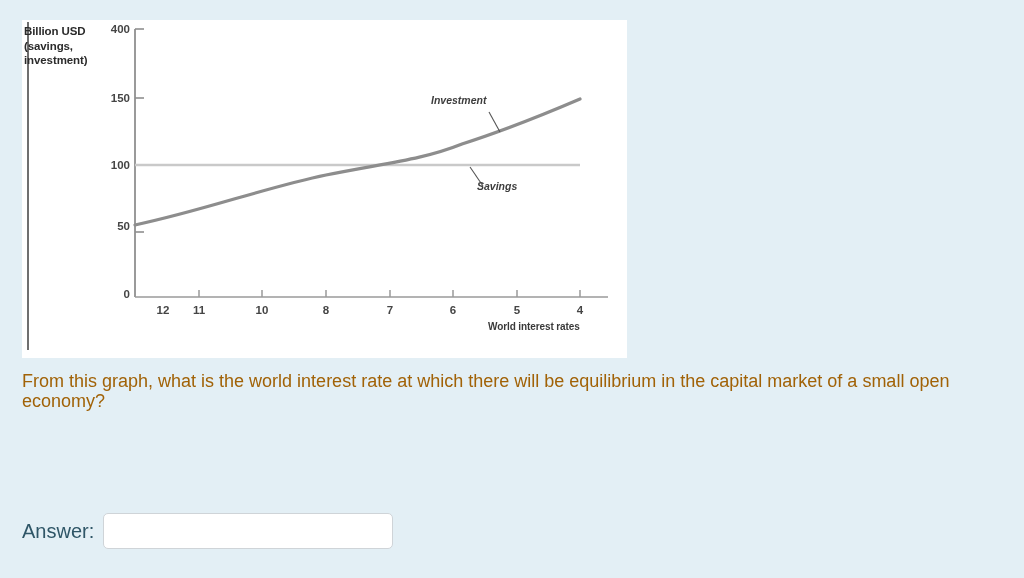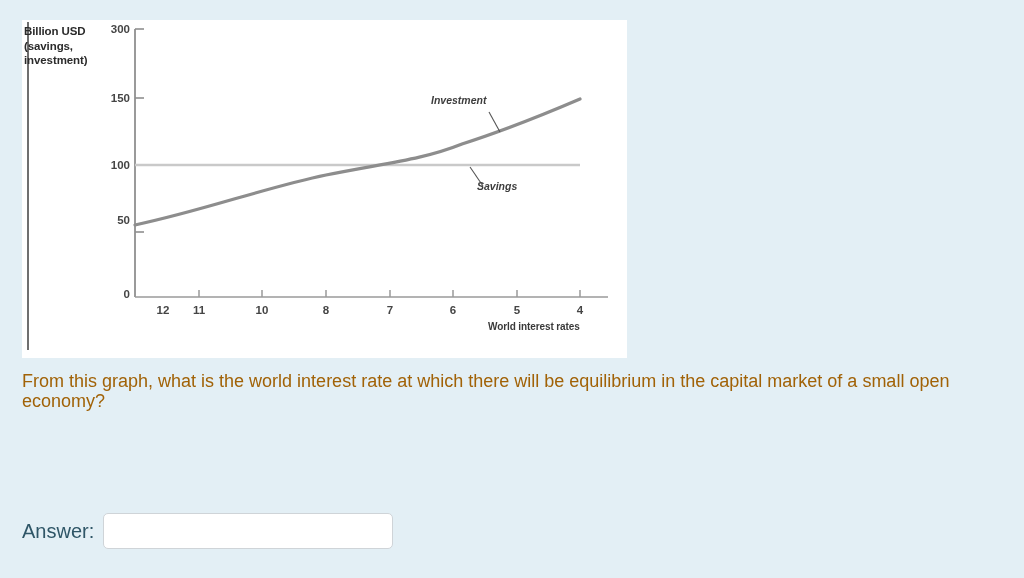--- a/index.html
+++ b/index.html
@@ -144,24 +144,24 @@
   <div id="scan-margin-line"></div>
 
   <div id="chart">
 
     <div id="y-axis-title">
       <div>Billion USD</div>
       <div>(savings,</div>
       <div>investment)</div>
     </div>
 
-    <div class="ytick-label" style="left:74px; top:3px;">300</div>
+    <div class="ytick-label" style="left:74px; top:3px;">400</div>
     <div class="ytick-label" style="left:74px; top:72px;">150</div>
     <div class="ytick-label" style="left:74px; top:139px;">100</div>
-    <div class="ytick-label" style="left:74px; top:194px;">50</div>
+    <div class="ytick-label" style="left:74px; top:200px;">50</div>
     <div class="ytick-label" style="left:74px; top:268px;">0</div>
 
     <div class="xtick-label" style="left:102px; top:284px;margin-left:28px;">12</div>
     <div class="xtick-label" style="left:166px; top:284px;">11</div>
     <div class="xtick-label" style="left:229px; top:284px;">10</div>
     <div class="xtick-label" style="left:293px; top:284px;">8</div>
     <div class="xtick-label" style="left:357px; top:284px;">7</div>
     <div class="xtick-label" style="left:420px; top:284px;">6</div>
     <div class="xtick-label" style="left:484px; top:284px;">5</div>
     <div class="xtick-label" style="left:547px; top:284px;">4</div>

